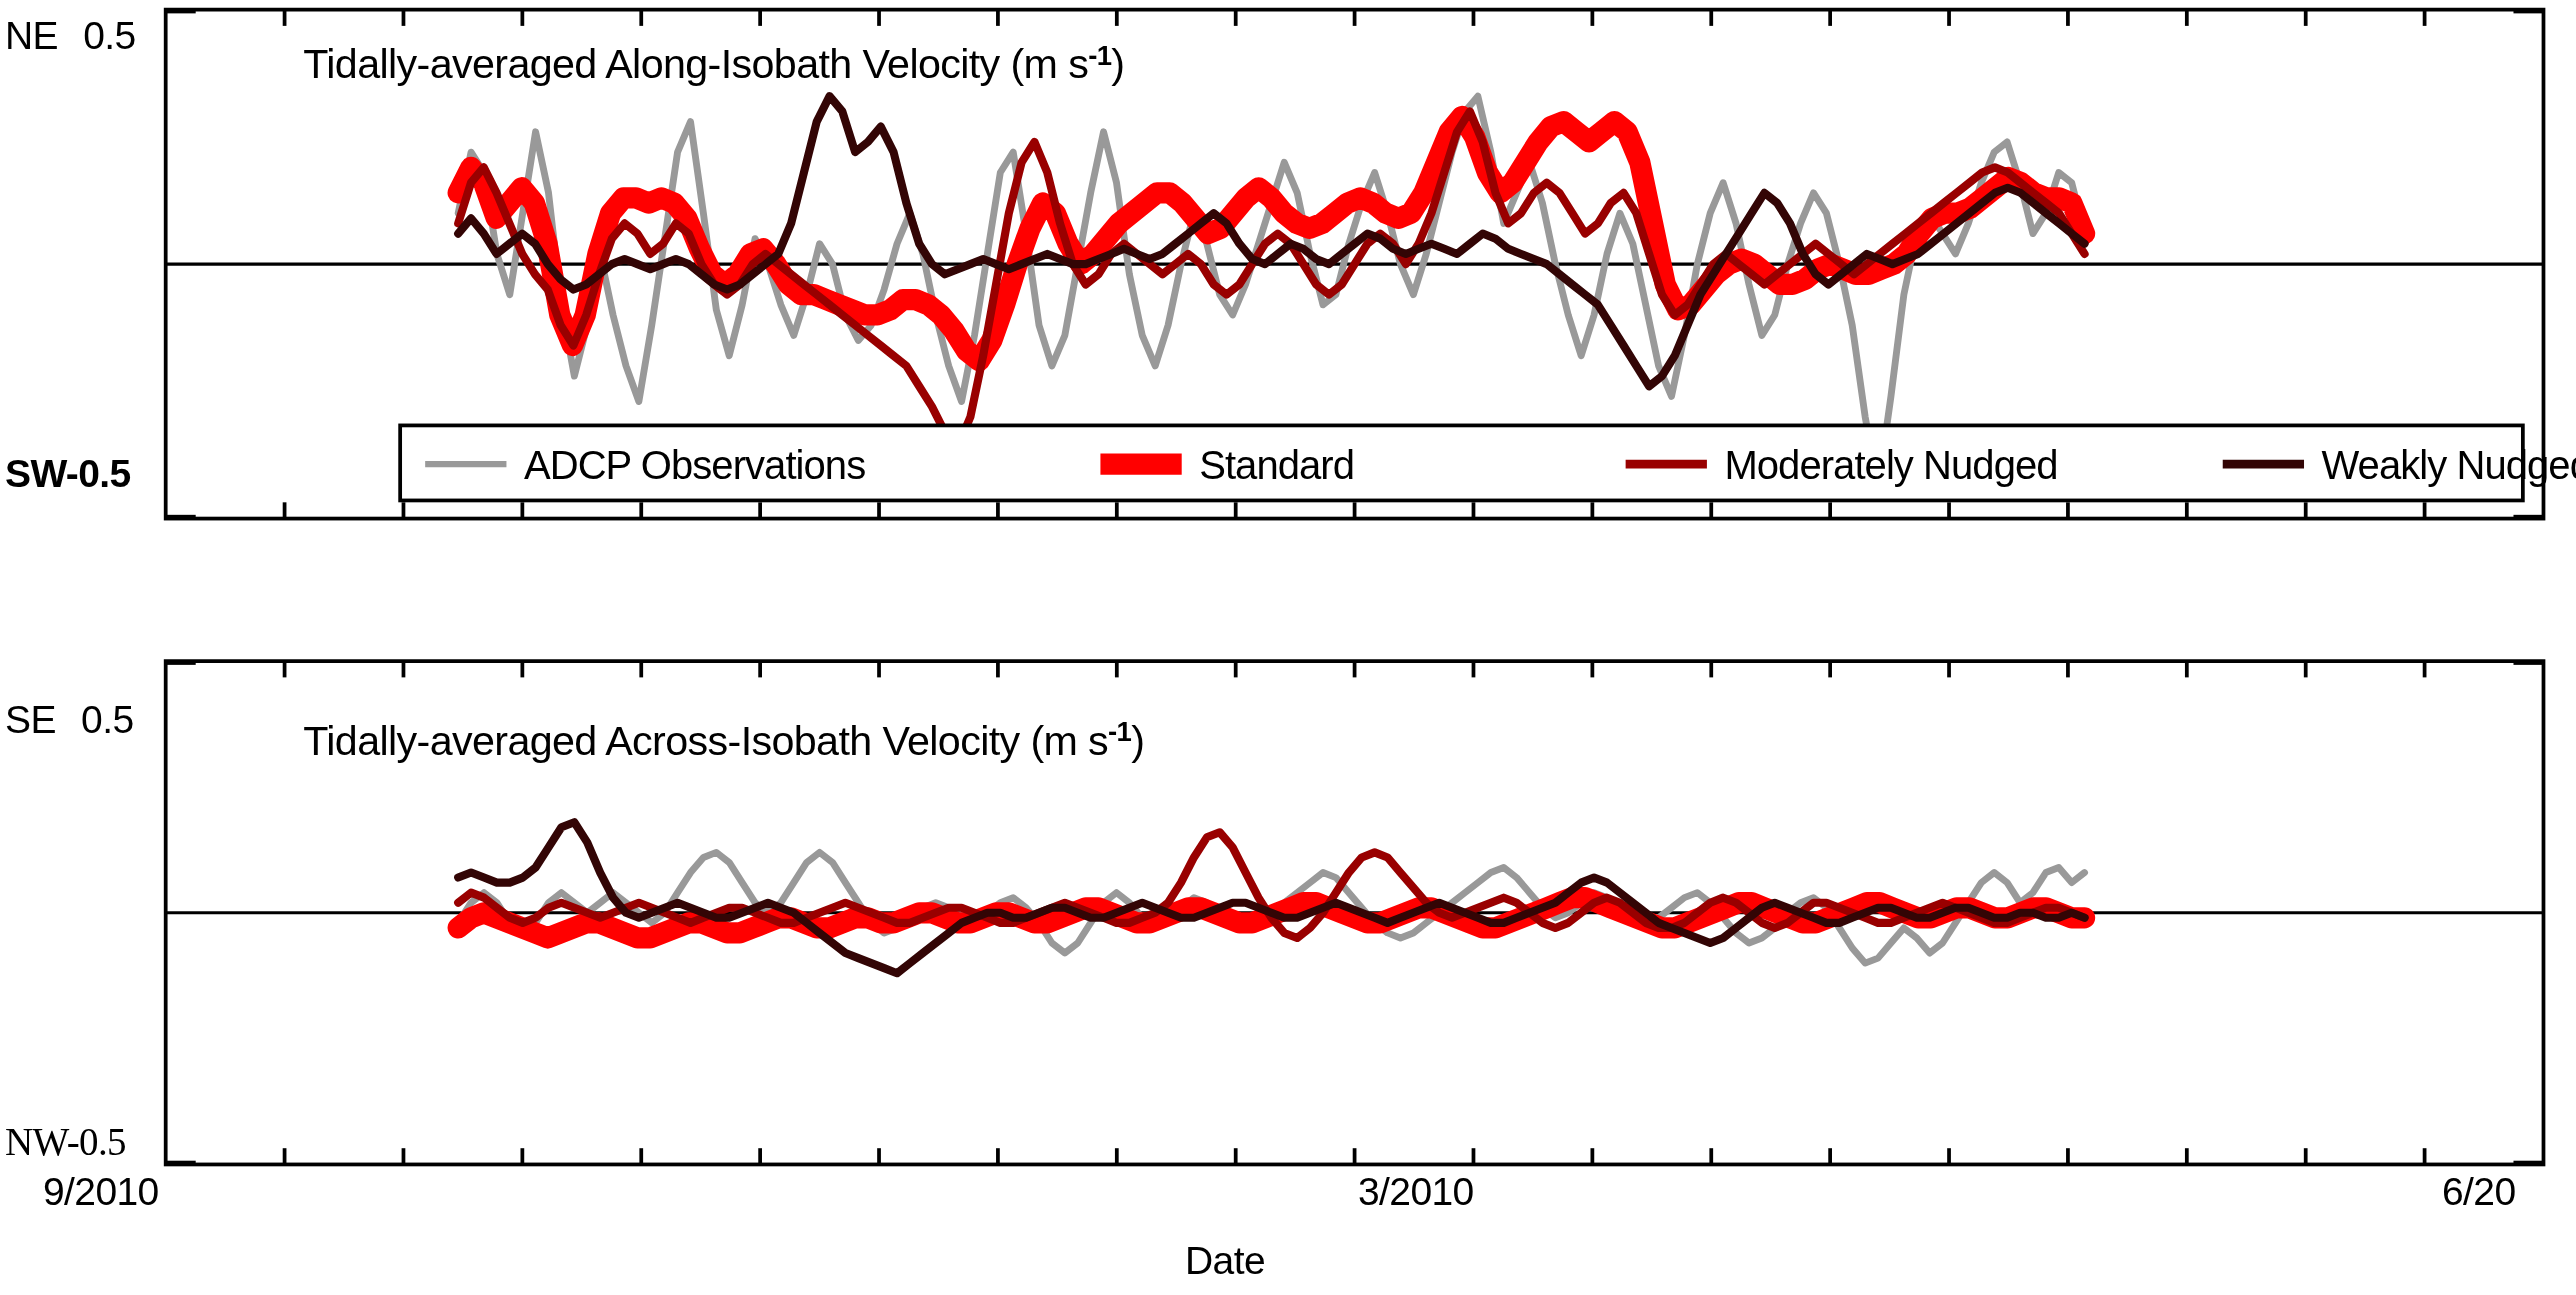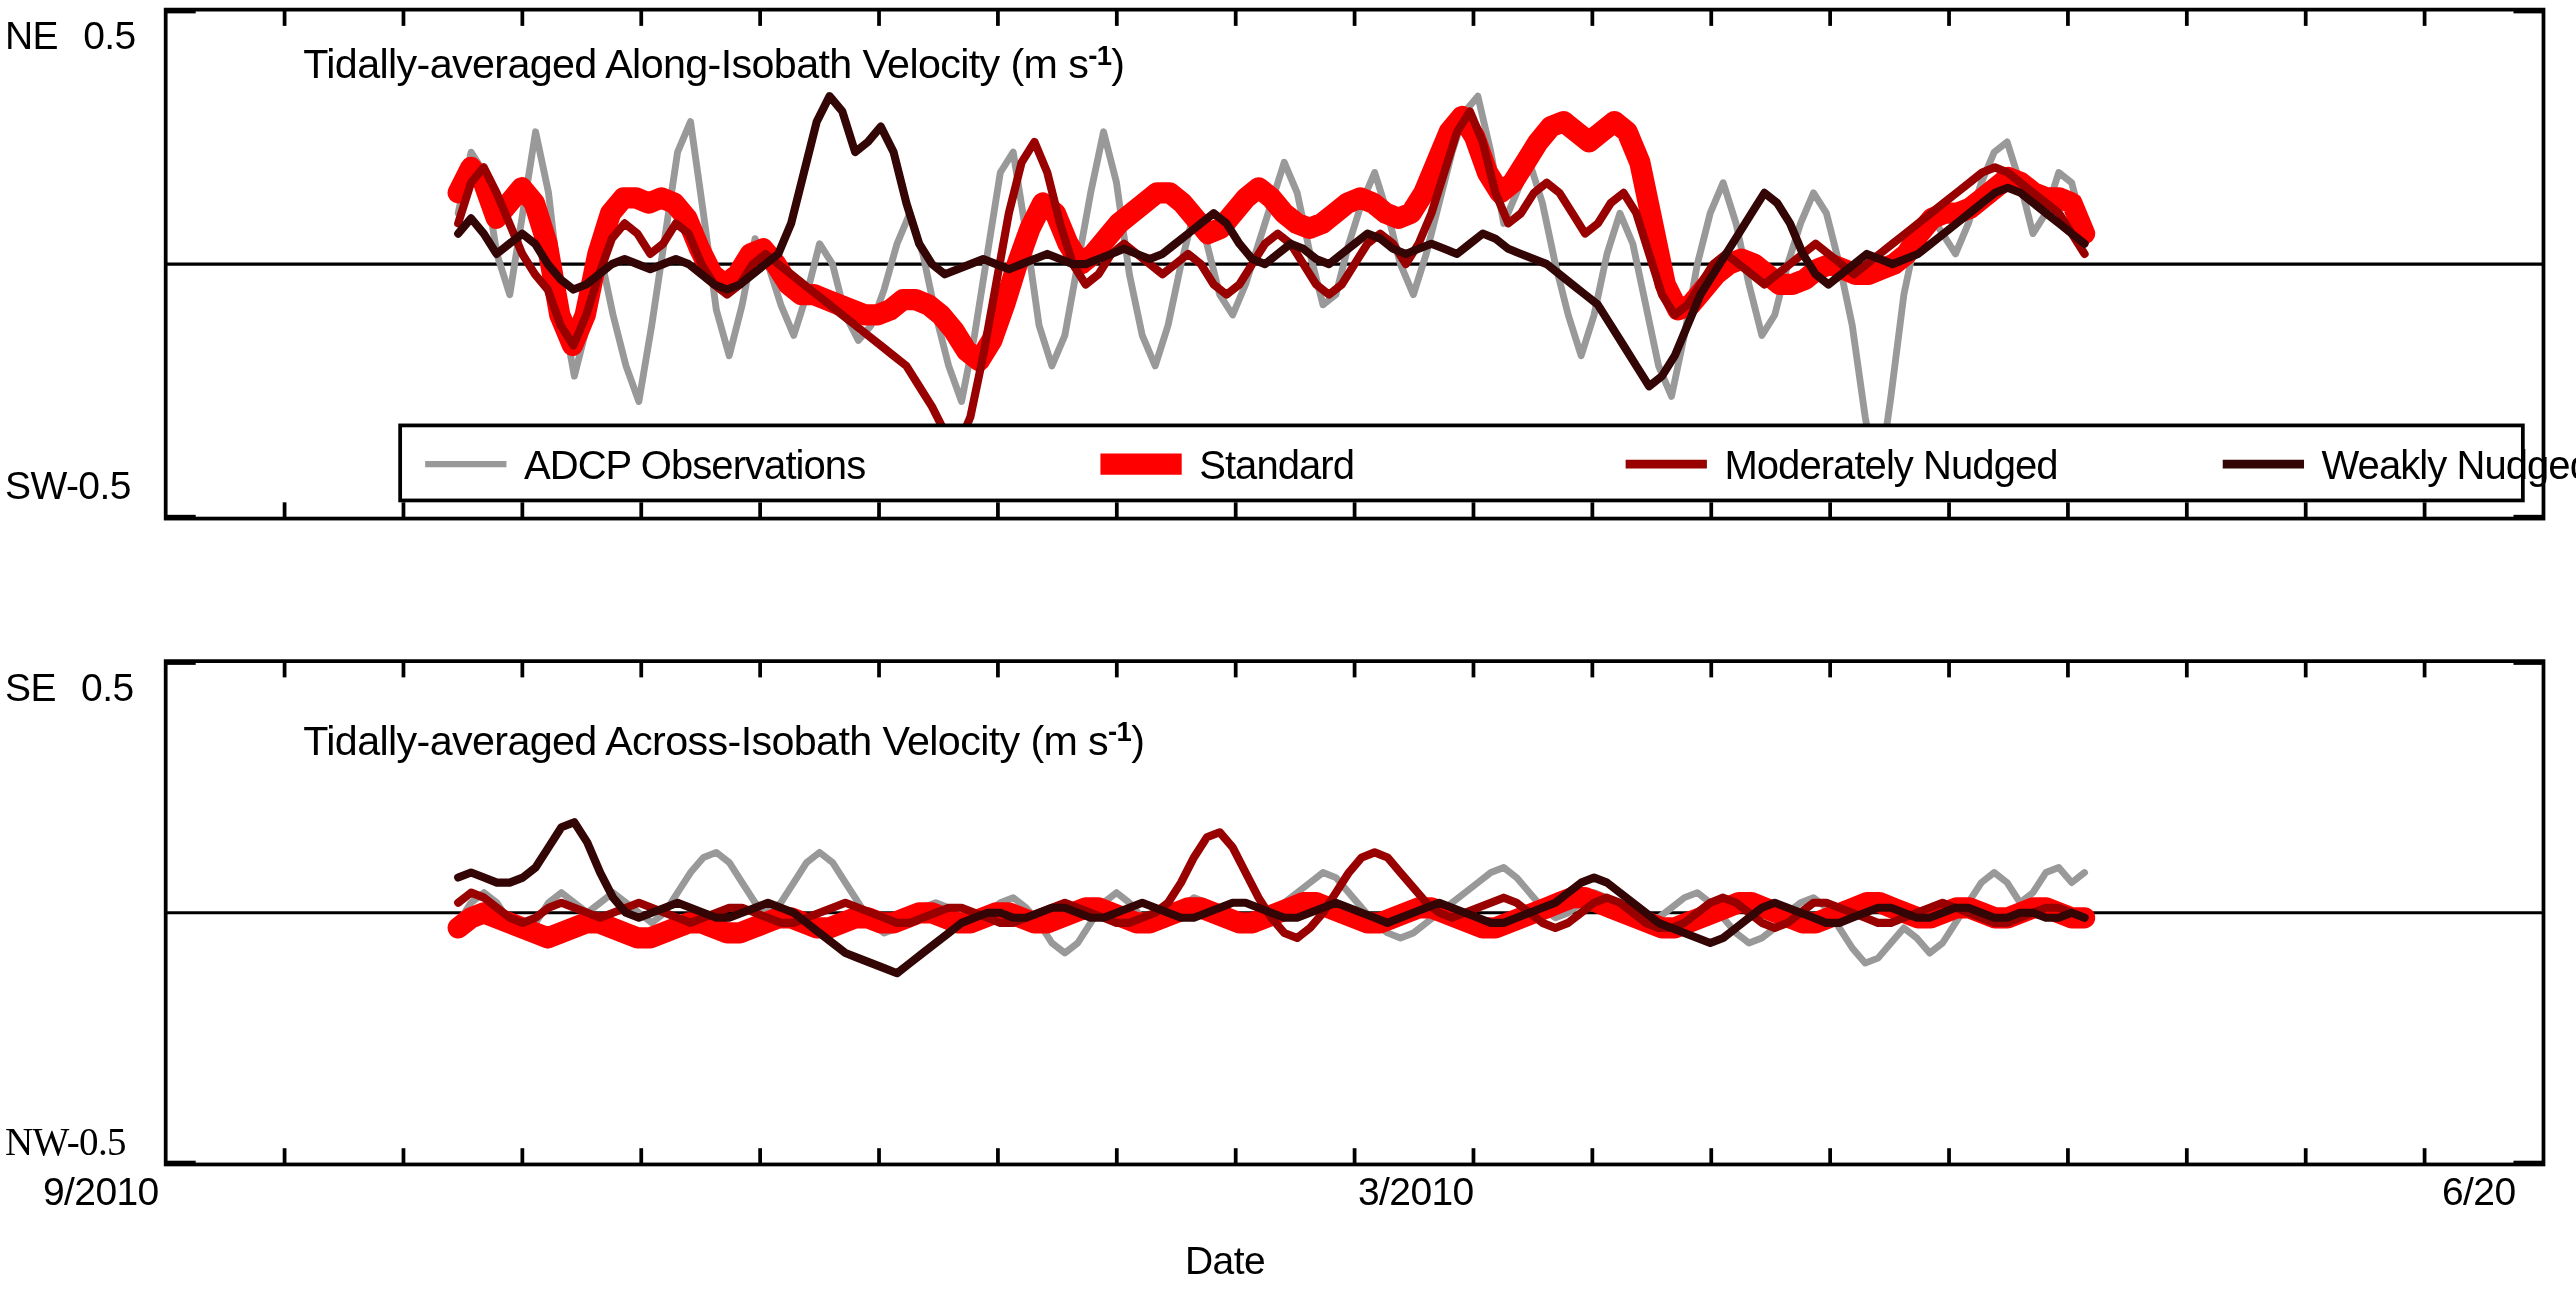--- a/index.html
+++ b/index.html
@@ -16,25 +16,25 @@
 </style>
 </head>
 <body>
 
 <div id="root">
 
   <div class="axis-label" style="left:5px;top:13.8px;">
     <span>NE</span>
     <span style="display:inline-block;width:15px"></span><span>0.5</span>
   </div>
-  <div class="axis-label" style="left:5px;top:464px;">
+  <div class="axis-label" style="left:5px;top:452px;font-weight:bold;">
     <span>SW</span><span>-0.5</span>
   </div>
 
-  <div class="axis-label" style="left:5px;top:666px;">
+  <div class="axis-label" style="left:5px;top:698px;">
     <span>SE</span>
     <span style="display:inline-block;width:15px"></span><span>0.5</span>
   </div>
   <div class="axis-label" style="left:5px;top:1119px;font-family:Liberation Serif, serif;">
     <span>NW</span><span>-0.5</span>
   </div>
 
   <div class="axis-label" style="left:43px;top:1170px;">9/2010</div>
   <div class="axis-label" style="left:1358px;top:1170px;">3/2010</div>
   <div class="axis-label" style="left:2442px;top:1170px;">6/20</div>

